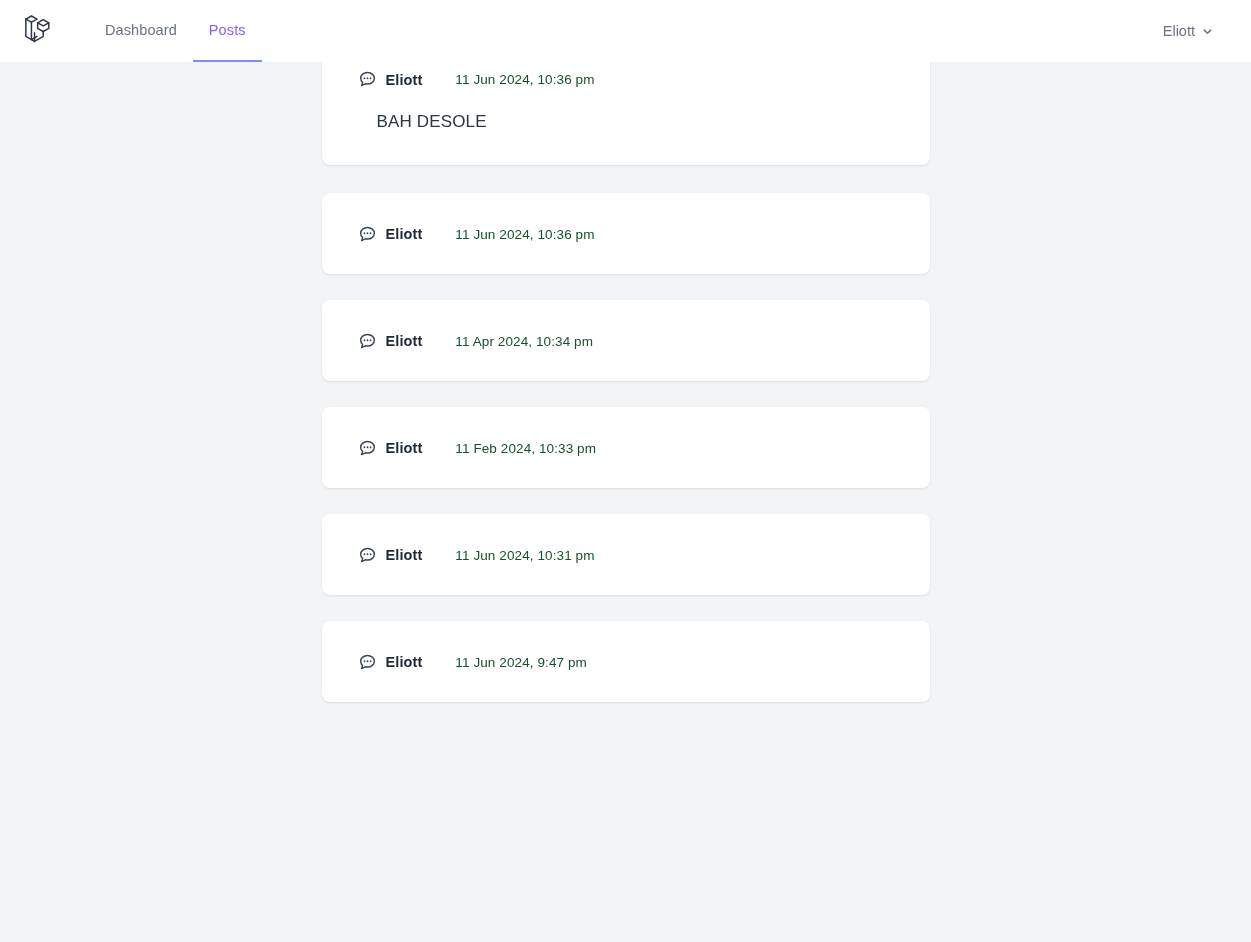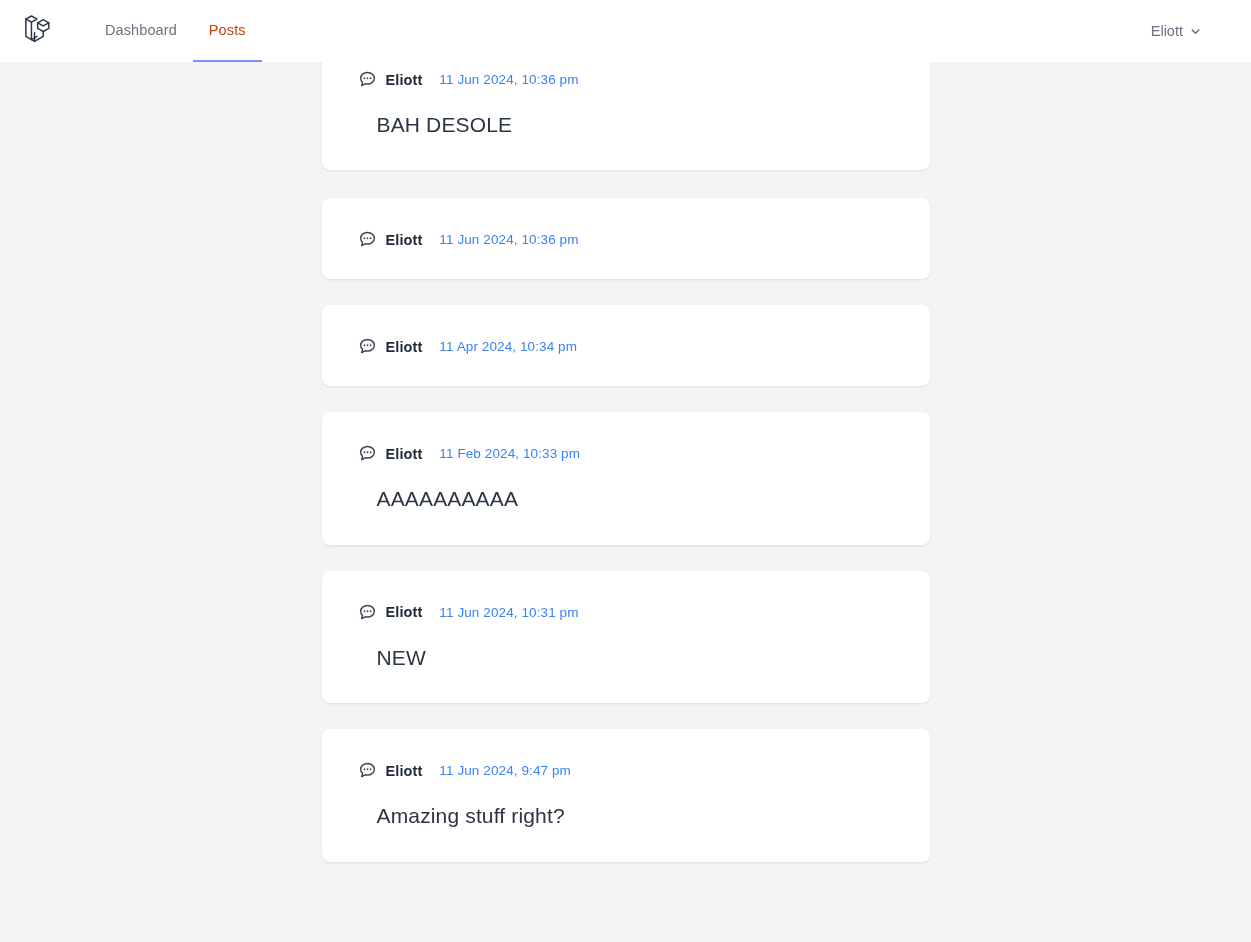--- a/index.html
+++ b/index.html
@@ -16,21 +16,21 @@
     color: #1f2937;
     -webkit-font-smoothing: antialiased;
   }
 
   
   .navbar {
     height: 62px;
     background: #ffffff;
     display: flex;
     align-items: stretch;
-    padding: 0 12px 0 16px;
+    padding: 0 0 0 16px;
     position: relative;
   }
 
   .nav-left {
     display: flex;
     align-items: stretch;
   }
 
   .brand {
     display: flex;
@@ -53,21 +53,21 @@
     font-size: 14.5px;
     letter-spacing: 0.1px;
     color: #6b7280;
     text-decoration: none;
     border-bottom: 2px solid transparent;
     cursor: pointer;
     white-space: nowrap;
   }
 
   .nav-link.active {
-    color: #c2410c;
+    color: #8b5cf6;
     font-weight: 500;
     border-bottom-color: #818cf8;
   }
 
   .nav-right {
     margin-left: auto;
     display: flex;
     align-items: center;
     padding-right: 38px;
   }
@@ -137,29 +137,29 @@
 
   .post-author {
     font-size: 14.5px;
     font-weight: bold;
     color: #1f2937;
     letter-spacing: 0.1px;
   }
 
   .post-date {
     font-size: 13.5px;
-    color: #3b82f6;
-    margin-left: 8px;
+    color: #14532d;
+    margin-left: 24px;
     letter-spacing: 0.1px;
   }
 
   .post-body {
     margin-top: 21px;
     margin-left: 19px;
-    font-size: 21px;
+    font-size: 17px;
     line-height: 1.45;
     color: #2b3544;
     letter-spacing: 0.15px;
     word-break: break-word;
   }
 </style>
 </head>
 <body>
 
 <div class="navbar">
@@ -241,45 +241,42 @@
       <div class="post-head">
         <svg class="chat-icon" viewBox="0 0 20 20" fill="none" stroke="currentColor" stroke-width="1.5">
           <path d="M10 2.6c4 0 7.2 2.7 7.2 6.1 0 3.4-3.2 6.1-7.2 6.1-0.8 0-1.6-0.1-2.3-0.3l-3.9 1.9 1.1-3.1C3.5 12.2 2.8 10.8 2.8 8.7 2.8 5.3 6 2.6 10 2.6z" stroke-linejoin="round"></path>
           <circle cx="6.8" cy="8.7" r="0.95" fill="currentColor" stroke="none"></circle>
           <circle cx="10" cy="8.7" r="0.95" fill="currentColor" stroke="none"></circle>
           <circle cx="13.2" cy="8.7" r="0.95" fill="currentColor" stroke="none"></circle>
         </svg>
         <span class="post-author">Eliott</span>
         <span class="post-date">11 Feb 2024, 10:33 pm</span>
       </div>
-      <div class="post-body">AAAAAAAAAA</div>
     </div>
 
     <div class="post-card">
       <div class="post-head">
         <svg class="chat-icon" viewBox="0 0 20 20" fill="none" stroke="currentColor" stroke-width="1.5">
           <path d="M10 2.6c4 0 7.2 2.7 7.2 6.1 0 3.4-3.2 6.1-7.2 6.1-0.8 0-1.6-0.1-2.3-0.3l-3.9 1.9 1.1-3.1C3.5 12.2 2.8 10.8 2.8 8.7 2.8 5.3 6 2.6 10 2.6z" stroke-linejoin="round"></path>
           <circle cx="6.8" cy="8.7" r="0.95" fill="currentColor" stroke="none"></circle>
           <circle cx="10" cy="8.7" r="0.95" fill="currentColor" stroke="none"></circle>
           <circle cx="13.2" cy="8.7" r="0.95" fill="currentColor" stroke="none"></circle>
         </svg>
         <span class="post-author">Eliott</span>
         <span class="post-date">11 Jun 2024, 10:31 pm</span>
       </div>
-      <div class="post-body">NEW</div>
     </div>
 
     <div class="post-card">
       <div class="post-head">
         <svg class="chat-icon" viewBox="0 0 20 20" fill="none" stroke="currentColor" stroke-width="1.5">
           <path d="M10 2.6c4 0 7.2 2.7 7.2 6.1 0 3.4-3.2 6.1-7.2 6.1-0.8 0-1.6-0.1-2.3-0.3l-3.9 1.9 1.1-3.1C3.5 12.2 2.8 10.8 2.8 8.7 2.8 5.3 6 2.6 10 2.6z" stroke-linejoin="round"></path>
           <circle cx="6.8" cy="8.7" r="0.95" fill="currentColor" stroke="none"></circle>
           <circle cx="10" cy="8.7" r="0.95" fill="currentColor" stroke="none"></circle>
           <circle cx="13.2" cy="8.7" r="0.95" fill="currentColor" stroke="none"></circle>
         </svg>
         <span class="post-author">Eliott</span>
         <span class="post-date">11 Jun 2024, 9:47 pm</span>
       </div>
-      <div class="post-body">Amazing stuff right?</div>
     </div>
 
   </div>
 </div>
 
 </body></html>

